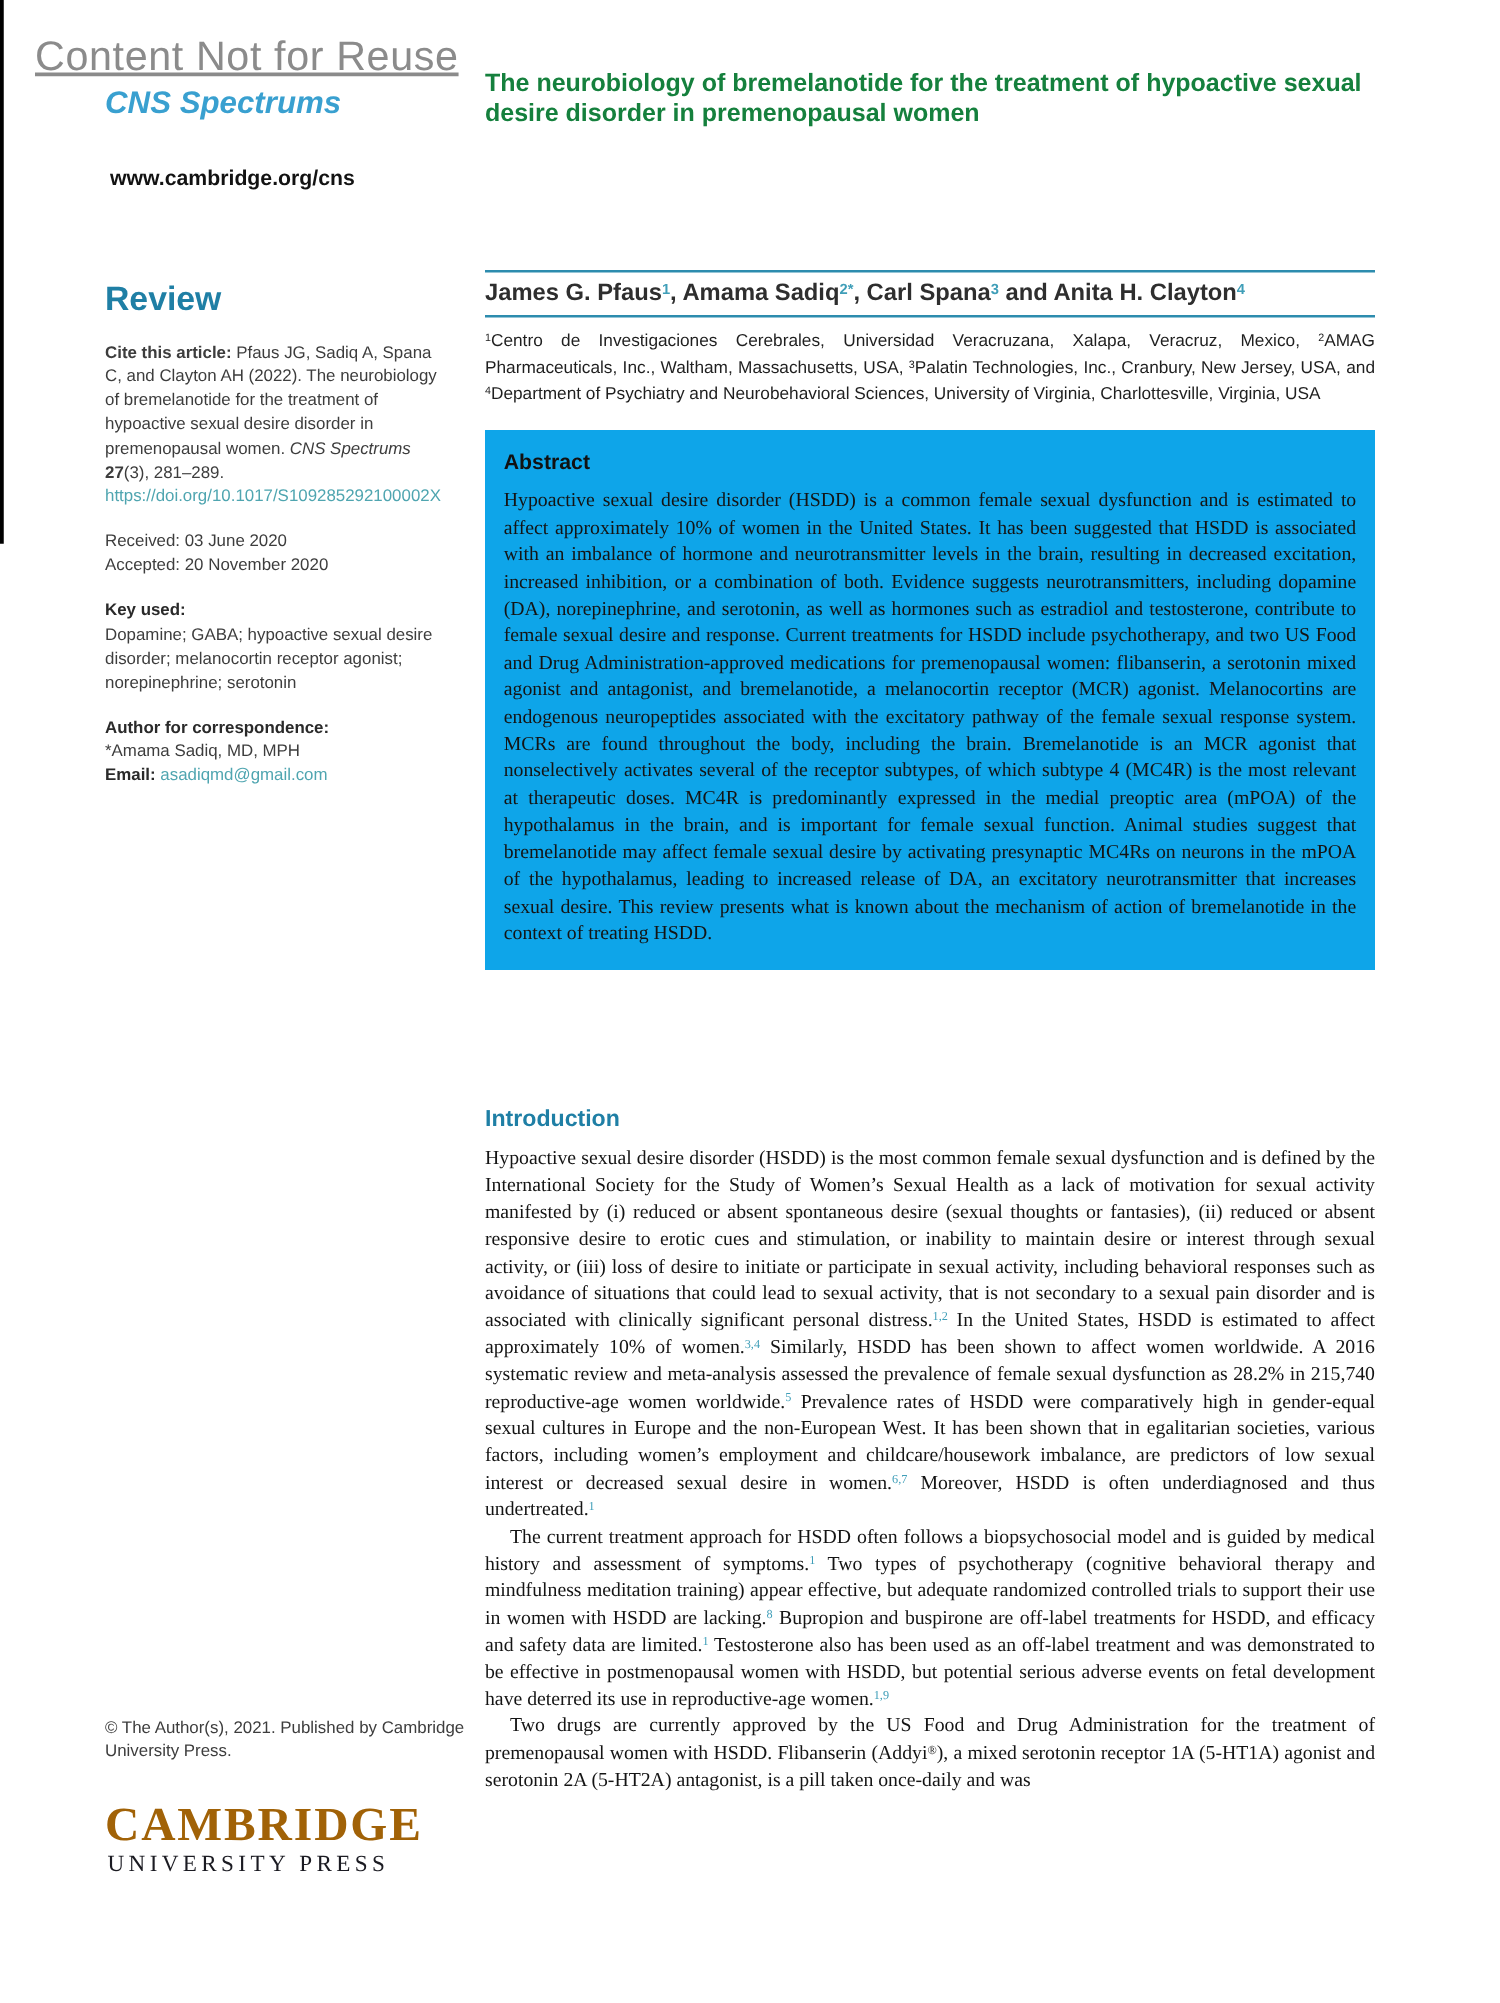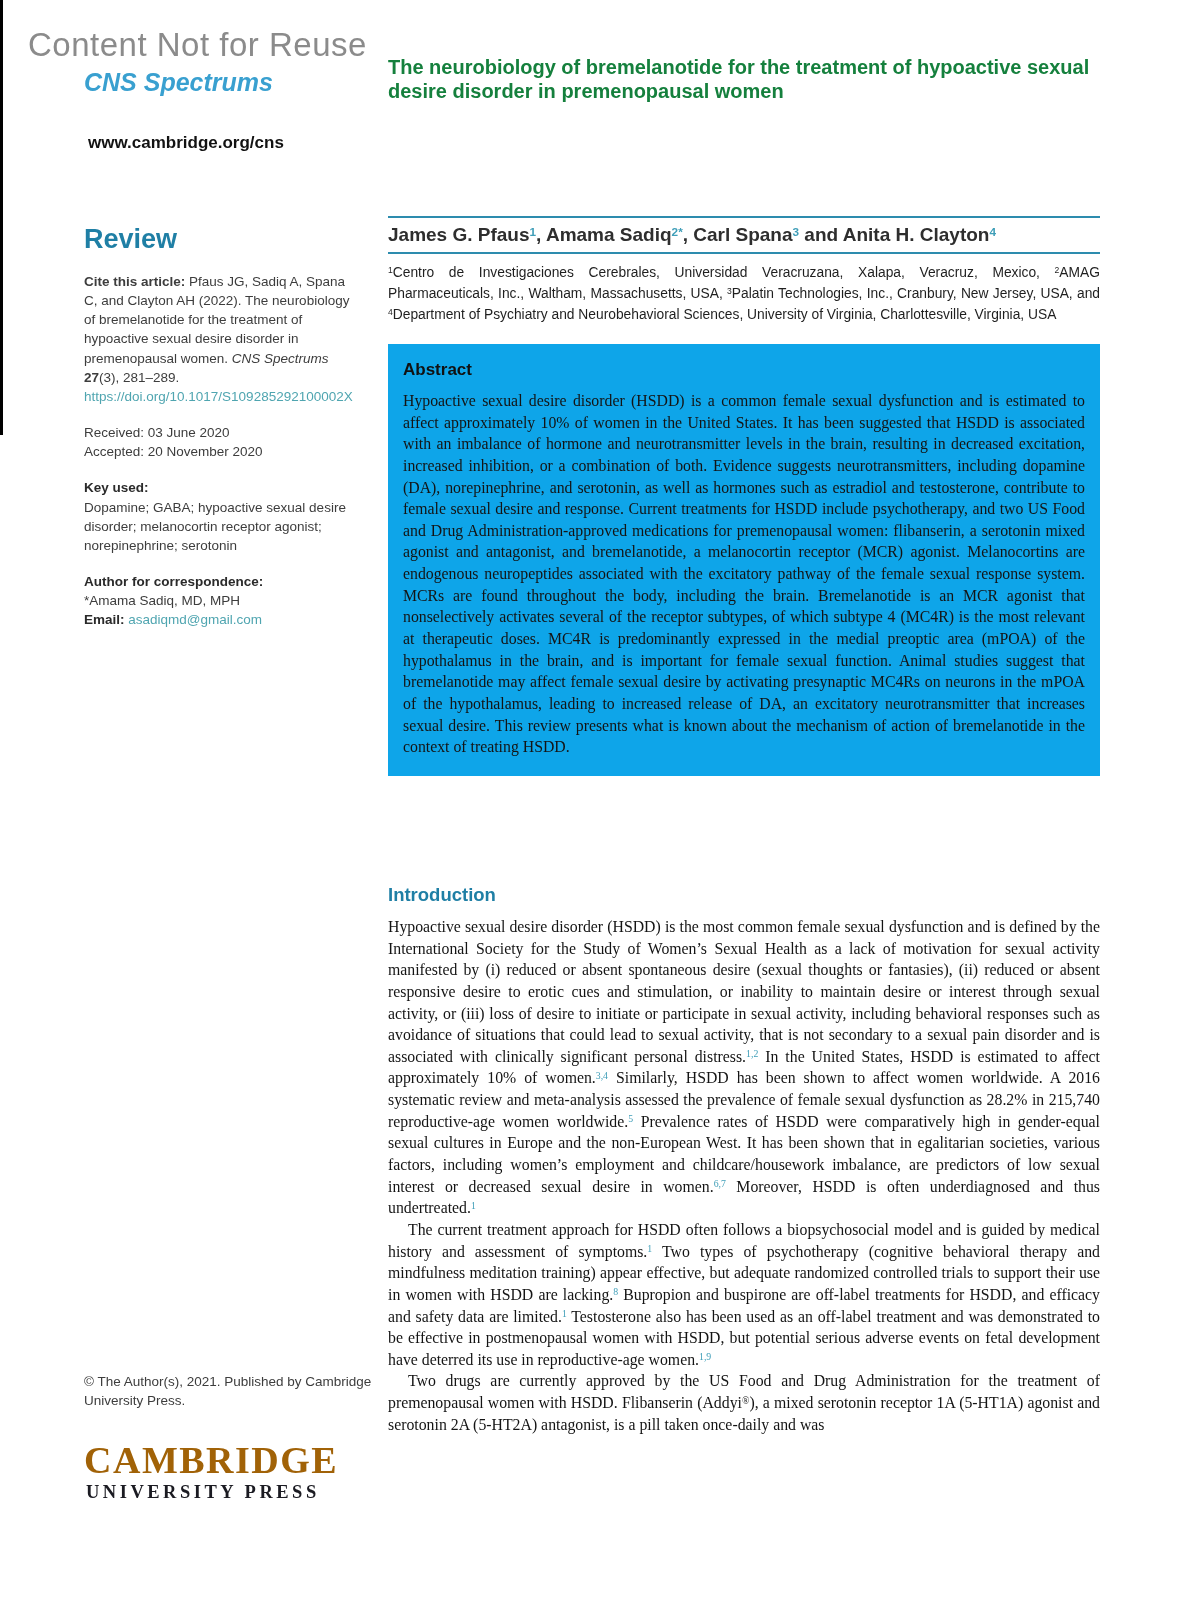--- a/index.html
+++ b/index.html
@@ -2,32 +2,32 @@
 <html><head>
 <meta charset="utf-8">
 <style>
   html,body{margin:0;padding:0;background:#ffffff;}
   #page{
     position:relative;width:1200px;height:1602px;background:#ffffff;
     font-family:"Liberation Sans",sans-serif;overflow:hidden;
   }
   
   .edge-mark{position:absolute;left:0;top:0;width:3px;height:435px;background:#000;}
-  .watermark{position:absolute;left:28px;top:26px;font-size:33px;color:#8b8b8b;letter-spacing:.5px;}
+  .watermark{position:absolute;left:28px;top:26px;font-size:33px;color:#8b8b8b;letter-spacing:.5px;text-decoration:underline;}
   .journal-name{position:absolute;left:84px;top:68px;font-size:25px;font-style:italic;font-weight:bold;color:#39a0d0;}
   .journal-url{position:absolute;left:88px;top:133px;font-size:17px;font-weight:bold;color:#121212;}
   
   .article-type{position:absolute;left:84px;top:224px;font-size:27px;font-weight:bold;color:#1f7fa5;}
   .sidebar{position:absolute;left:84px;top:272px;width:274px;font-size:13.5px;line-height:1.42;color:#3d3d3d;}
   .sidebar .block{margin-bottom:17px;}
   .sidebar .lbl{font-weight:bold;color:#2a2a2a;}
   .doi-link,.email-link{color:#4fa5b0;text-decoration:none;word-break:break-all;}
   .copyright{position:absolute;left:84px;top:1372px;width:290px;font-size:13.5px;line-height:1.42;color:#3d3d3d;}
   .cup-logo-1{position:absolute;left:84px;top:1438px;font-family:"Liberation Serif",serif;font-weight:bold;font-size:38px;letter-spacing:1.5px;color:#a16207;}
-  .cup-logo-2{position:absolute;left:86px;top:1482px;font-family:"Liberation Serif",serif;font-weight:bold;font-size:18.5px;letter-spacing:3.5px;color:#1b1b22;}
+  .cup-logo-2{position:absolute;left:86px;top:1482px;font-family:"Liberation Serif",serif;font-weight:normal;font-size:18.5px;letter-spacing:3.5px;color:#1b1b22;}
   .article-title{position:absolute;left:388px;top:56px;width:712px;font-size:20px;line-height:1.18;font-weight:600;color:#15803d;}
   .rule{position:absolute;left:388px;width:712px;height:2px;background:#2d8cae;}
   .rule1{top:216px;}
   .rule2{top:252px;}
   .authors{position:absolute;left:388px;top:224px;width:712px;font-size:19px;font-weight:600;color:#2e2e2e;}
   .affiliations{position:absolute;left:388px;top:263px;width:712px;font-size:13.8px;line-height:1.52;color:#1f1f1f;text-align:justify;}
   .abstract-box{position:absolute;left:388px;top:344px;width:712px;box-sizing:border-box;background:#0ea5e9;padding:16px 15px 18px 15px;}
   .abstract-heading{font-size:17px;font-weight:bold;color:#111;margin:0 0 10px 0;}
   .serif-body{font-family:"Liberation Serif",serif;font-size:15.8px;line-height:1.37;color:#141414;text-align:justify;}
   .intro-heading{position:absolute;left:388px;top:884px;font-size:18.5px;font-weight:bold;color:#1f7fa5;}

